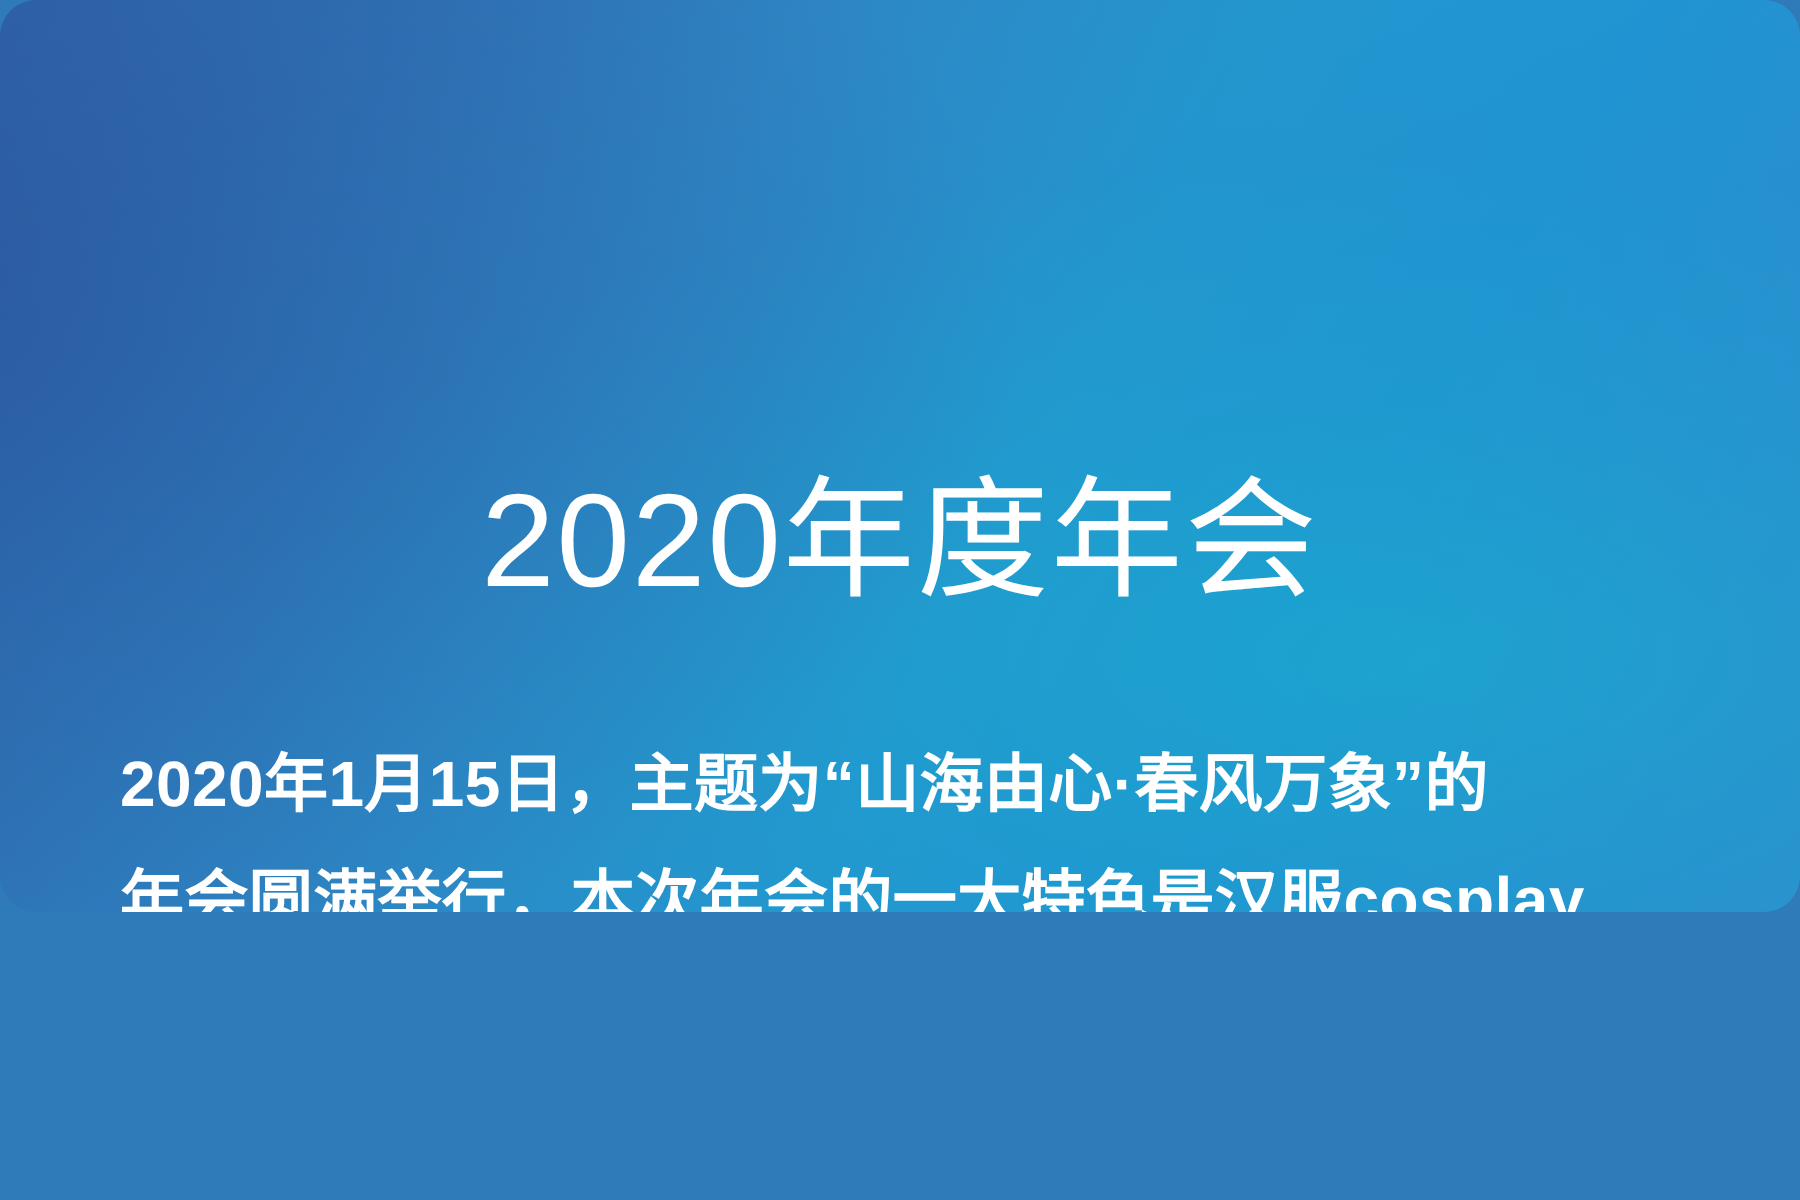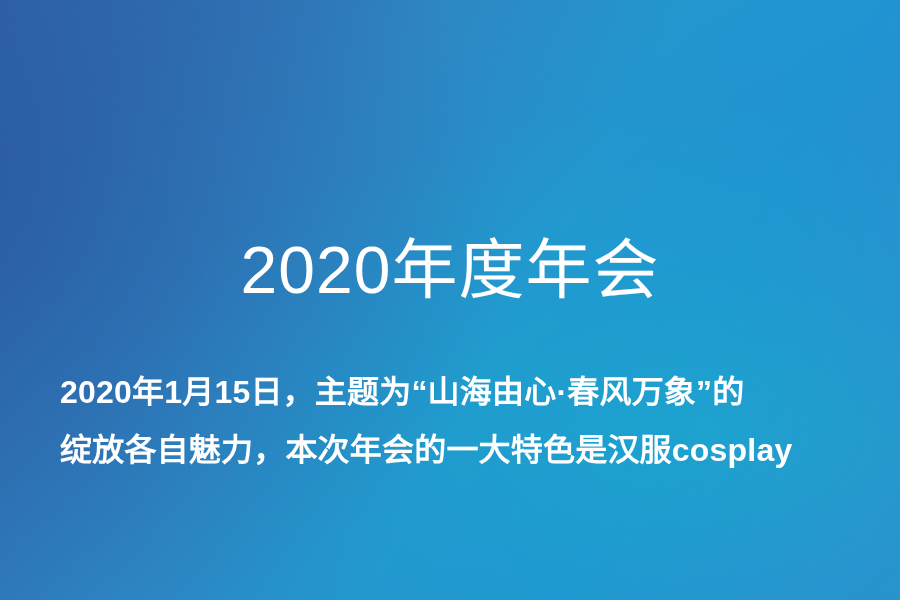--- a/index.html
+++ b/index.html
@@ -12,32 +12,33 @@
     width: 900px;
     height: 600px;
     overflow: hidden;
     font-family: "Liberation Sans", "DejaVu Sans", sans-serif;
     background: #2f7ab8;
   }
 
   .banner {
     position: relative;
     width: 900px;
-    height: 600px;
+    height: 456px;
     overflow: hidden;
     
     background:
       linear-gradient(118deg,
         #2f63ab 0%,
         #2f6fb3 14%,
         #2f86c4 36%,
         #2397cf 56%,
         #1f95d2 72%,
         #2a8fd0 88%,
         #2f8ccd 100%);
+    border-radius: 18px;
   }
 
   
   .banner::before {
     content: "";
     position: absolute;
     inset: 0;
     background:
       radial-gradient(125% 105% at 78% 72%,
         rgba(26,173,205,0.58) 0%,
@@ -104,17 +105,17 @@
 </head>
 <body>
 
 <div class="banner">
   <div class="content">
 
     <h1 class="headline">2020年度年会</h1>
 
     <div class="body-copy">
       <span class="line">2020年1月15日，主题为“山海由心·春风万象”的</span>
-      <span class="line">绽放各自魅力，本次年会的一大特色是汉服cosplay</span>
+      <span class="line">年会圆满举行，本次年会的一大特色是汉服cosplay</span>
     </div>
 
   </div>
 </div>
 
 </body></html>

